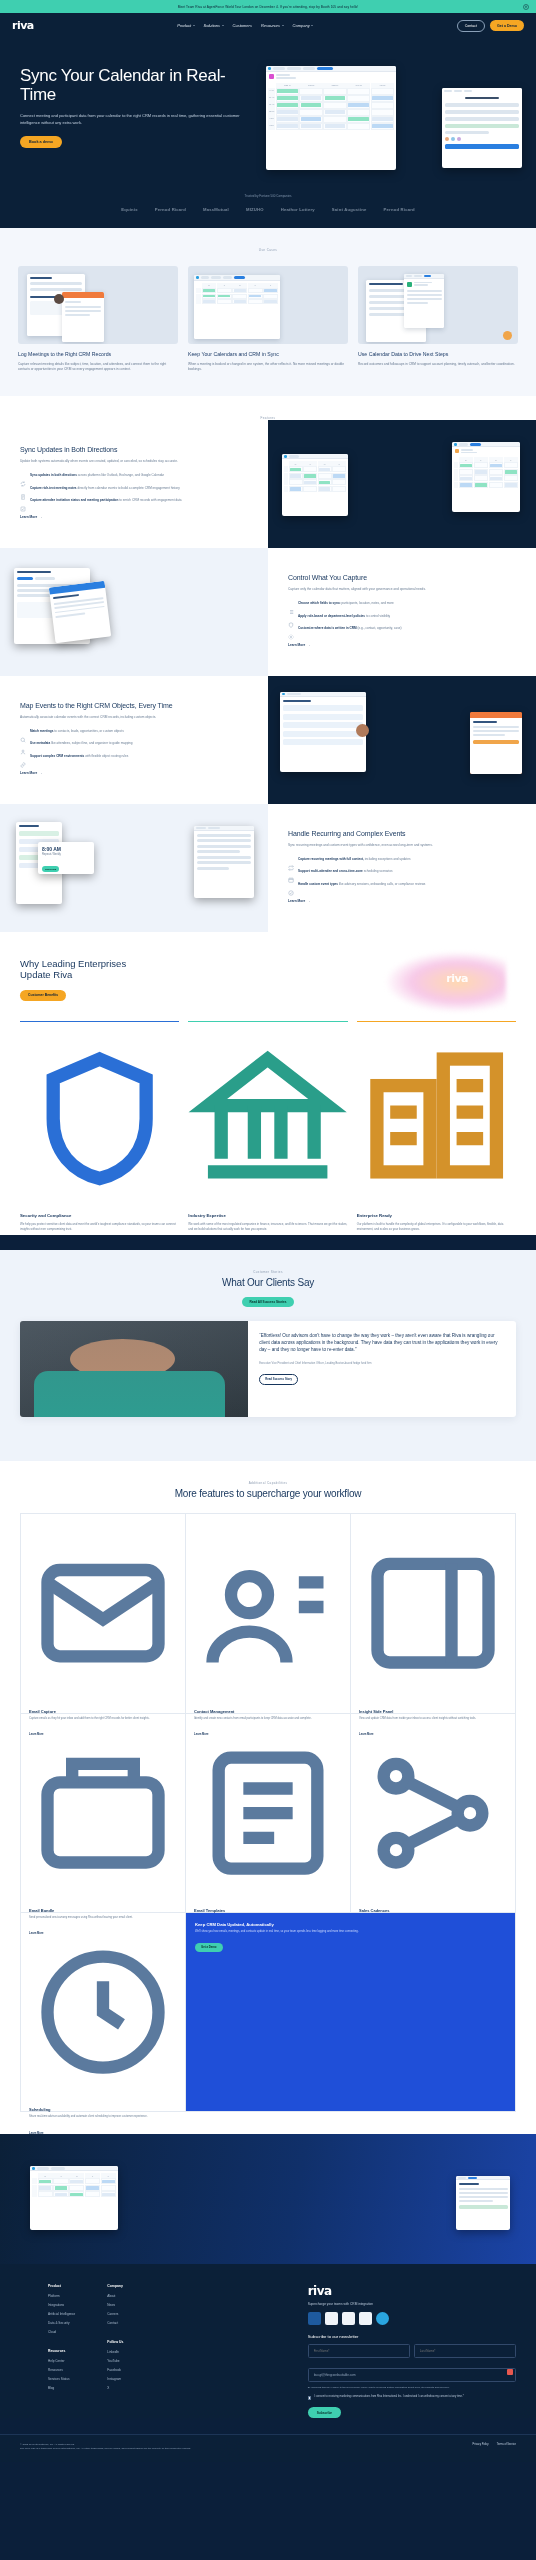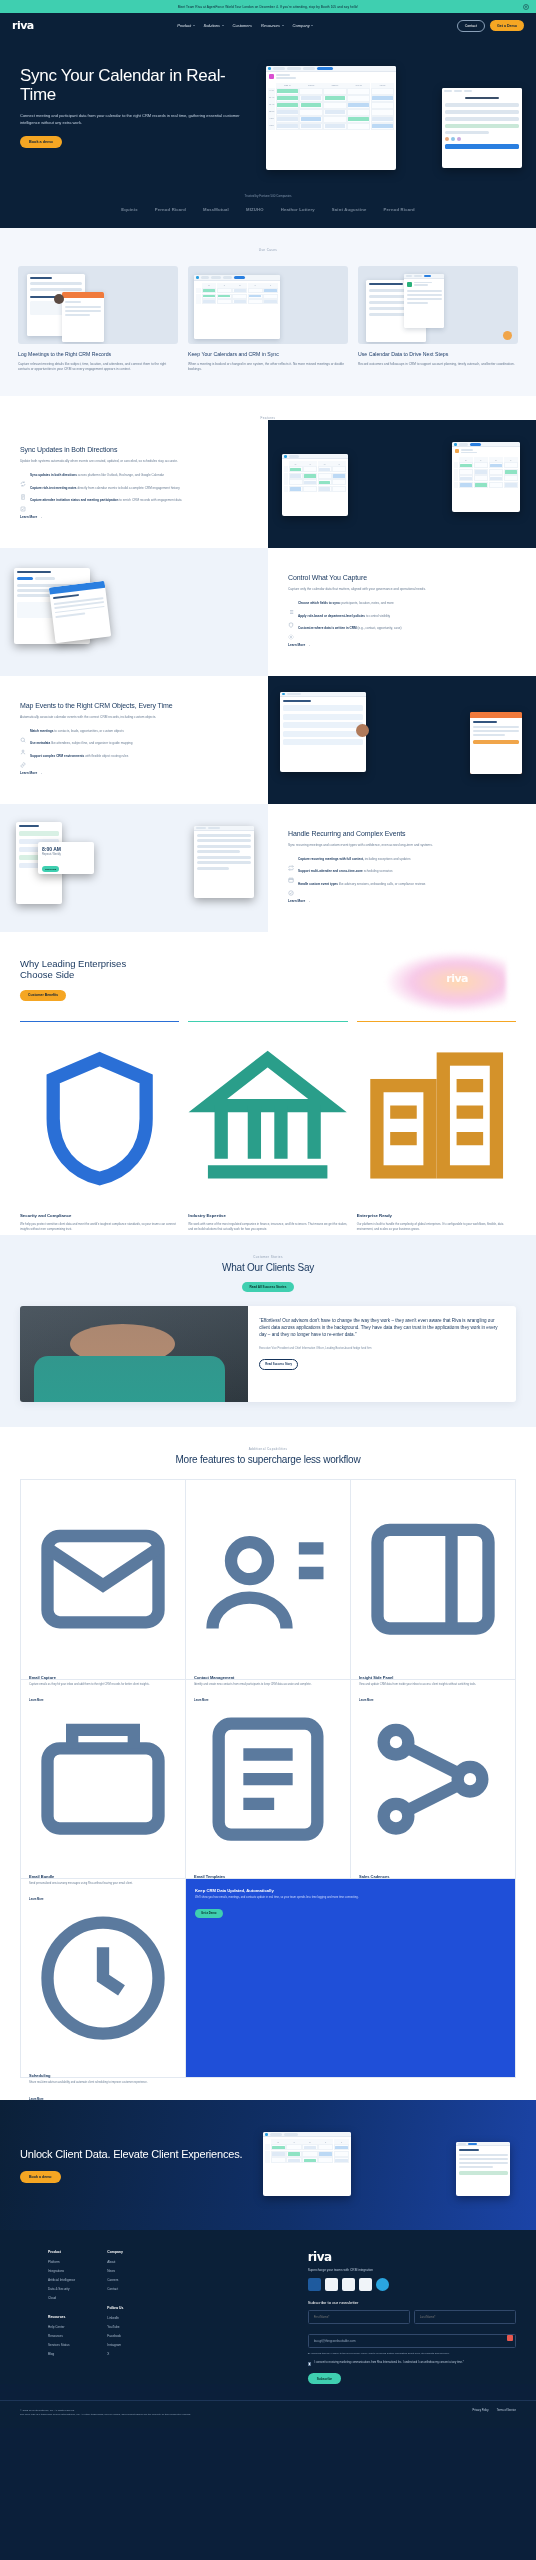--- a/index.html
+++ b/index.html
@@ -85,21 +85,21 @@
      background:radial-gradient(ellipse at 60% 50%, #ffd9b0 0%, #f7c9e8 45%, rgba(255,255,255,0) 72%); filter:blur(2px); }
   .why-logo { position:absolute; right:48px; top:14px; color:#fff; font-size:11px; font-weight:700; letter-spacing:-.5px; opacity:.95; font-family:"DejaVu Sans",sans-serif;}
   .why-cards { display:flex; gap:9px; margin-top:20px; }
   .wcard { flex:1; border-top:1px solid #2a6fd6; padding-top:6px; }
   .wcard:nth-child(2){ border-top-color:#3fcfb0; }
   .wcard:nth-child(3){ border-top-color:#f5a623; }
   .wcard .wi { width:7px;height:7px;margin-bottom:5px; }
   .wcard h4 { font-size:4.3px; color:#16355c; font-weight:700; }
   .wcard p { font-size:2.9px; color:#6a7d94; line-height:1.6; margin-top:4px; }
   
-  .testi { background:#eef3fa; padding:20px 0 25px; position:relative; }
+  .testi { background:#eef3fa; padding:20px 0 44px; position:relative;margin-top:15px; }
   .pill-green { display:block; margin:9px auto 0; width:fit-content; background:#3fcfb0;
      color:#06302a; font-size:3.1px; padding:3px 7px; border-radius:9px; font-weight:700; }
   .tgrid { display:flex; gap:0; margin:14px 20px 0; background:#fff; border-radius:3px; overflow:hidden; box-shadow:0 2px 8px rgba(20,40,70,.08); }
   .tphoto { width:46%; background:linear-gradient(160deg,#4f5a63,#2f3940); position:relative; min-height:96px; overflow:hidden; }
   .tbody { flex:1; padding:12px 11px; }
   .tbody .q { font-size:4.6px; color:#16355c; line-height:1.5; font-weight:400; }
   .tbody .who { font-size:2.7px; color:#7d8fa5; line-height:1.5; margin-top:8px; }
   .tbody .more { display:inline-block; margin-top:7px; font-size:2.8px; color:#16355c; font-weight:700; border:.5px solid #16355c; padding:2.5px 5px; border-radius:7px; }
   
   .mf { background:#fff; padding:20px 0 22px; }
@@ -774,21 +774,21 @@
       </div>
     </div>
     <a class="lrn"><span>Learn More</span> →</a>
   </div>
 </div>
 
 <div class="why">
   <div class="why-top">
     <div class="why-glow"></div>
     <div class="why-logo">riva</div>
-    <h2>Why Leading Enterprises Choose Side</h2>
+    <h2>Why Leading Enterprises Update Riva</h2>
     <div class="btn-orange">Customer Benefits</div>
   </div>
   <div class="why-cards">
     <div class="wcard">
       <span class="wi"><svg viewBox="0 0 24 24" fill="none" stroke="#2a6fd6" stroke-width="2" style="width:100%;height:100%">
             <path d="M12 3l7 3v6c0 5-3 8-7 9-4-1-7-4-7-9V6z"></path>
           </svg></span>
       <h4>Security and Compliance</h4>
       <p>We help you protect sensitive client data and meet the world's toughest compliance standards, so your teams can connect insights without ever compromising trust.</p>
     </div>
@@ -825,21 +825,21 @@
     <div class="tbody">
       <div class="q">“Effortless! Our advisors don't have to change the way they work – they aren't even aware that Riva is wrangling our client data across applications in the background. They have data they can trust in the applications they work in every day – and they no longer have to re-enter data.”</div>
       <div class="who">Executive Vice President and Chief Information Officer, Leading Boston-based hedge fund firm</div>
       <div class="more">Read Success Story</div>
     </div>
   </div>
 </div>
 
 <div class="mf">
   <div class="eyebrow">Additional Capabilities</div>
-  <div class="sec-title">More features to supercharge less workflow</div>
+  <div class="sec-title">More features to supercharge your workflow</div>
   <div class="mgrid">
     <div class="mcell">
       <span class="mi"><svg viewBox="0 0 24 24" fill="none" stroke="#5b7a9e" stroke-width="2" style="width:100%;height:100%">
             <rect x="3" y="5" width="18" height="14" rx="2"></rect>
             <path d="M3 7l9 6 9-6"></path>
           </svg></span>
       <h4>Email Capture</h4>
       <p>Capture emails as they hit your inbox and add them to the right CRM records for better client insights.</p>
       <a class="lrn2">Learn More</a>
     </div>
@@ -902,24 +902,20 @@
     </div>
     <div class="mcell mcta">
       <h4>Keep CRM Data Updated, Automatically</h4>
       <p>We'll show you how emails, meetings, and contacts update in real time, so your team spends less time logging and more time connecting.</p>
       <div class="b">Get a Demo</div>
     </div>
   </div>
 </div>
 
 <div class="bcta">
-  <div class="bcta-l">
-    <h2>Unlock Client Data. Elevate Client Experiences.</h2>
-    <div class="btn-orange">Book a demo</div>
-  </div>
   <div class="bcta-r">
     <div class="shot" style="left:10px;top:6px;width:88px;height:64px">
       <div class="sbar" style="height:5px">
           <div class="sdot"></div>
           <div class="spill" style="width:12px"></div>
           <div class="spill" style="width:14px"></div>
         </div>
       <div class="cal" style="grid-template-columns:5px repeat(5,1fr)">
         <div></div>
           <div class="calh">M</div>

